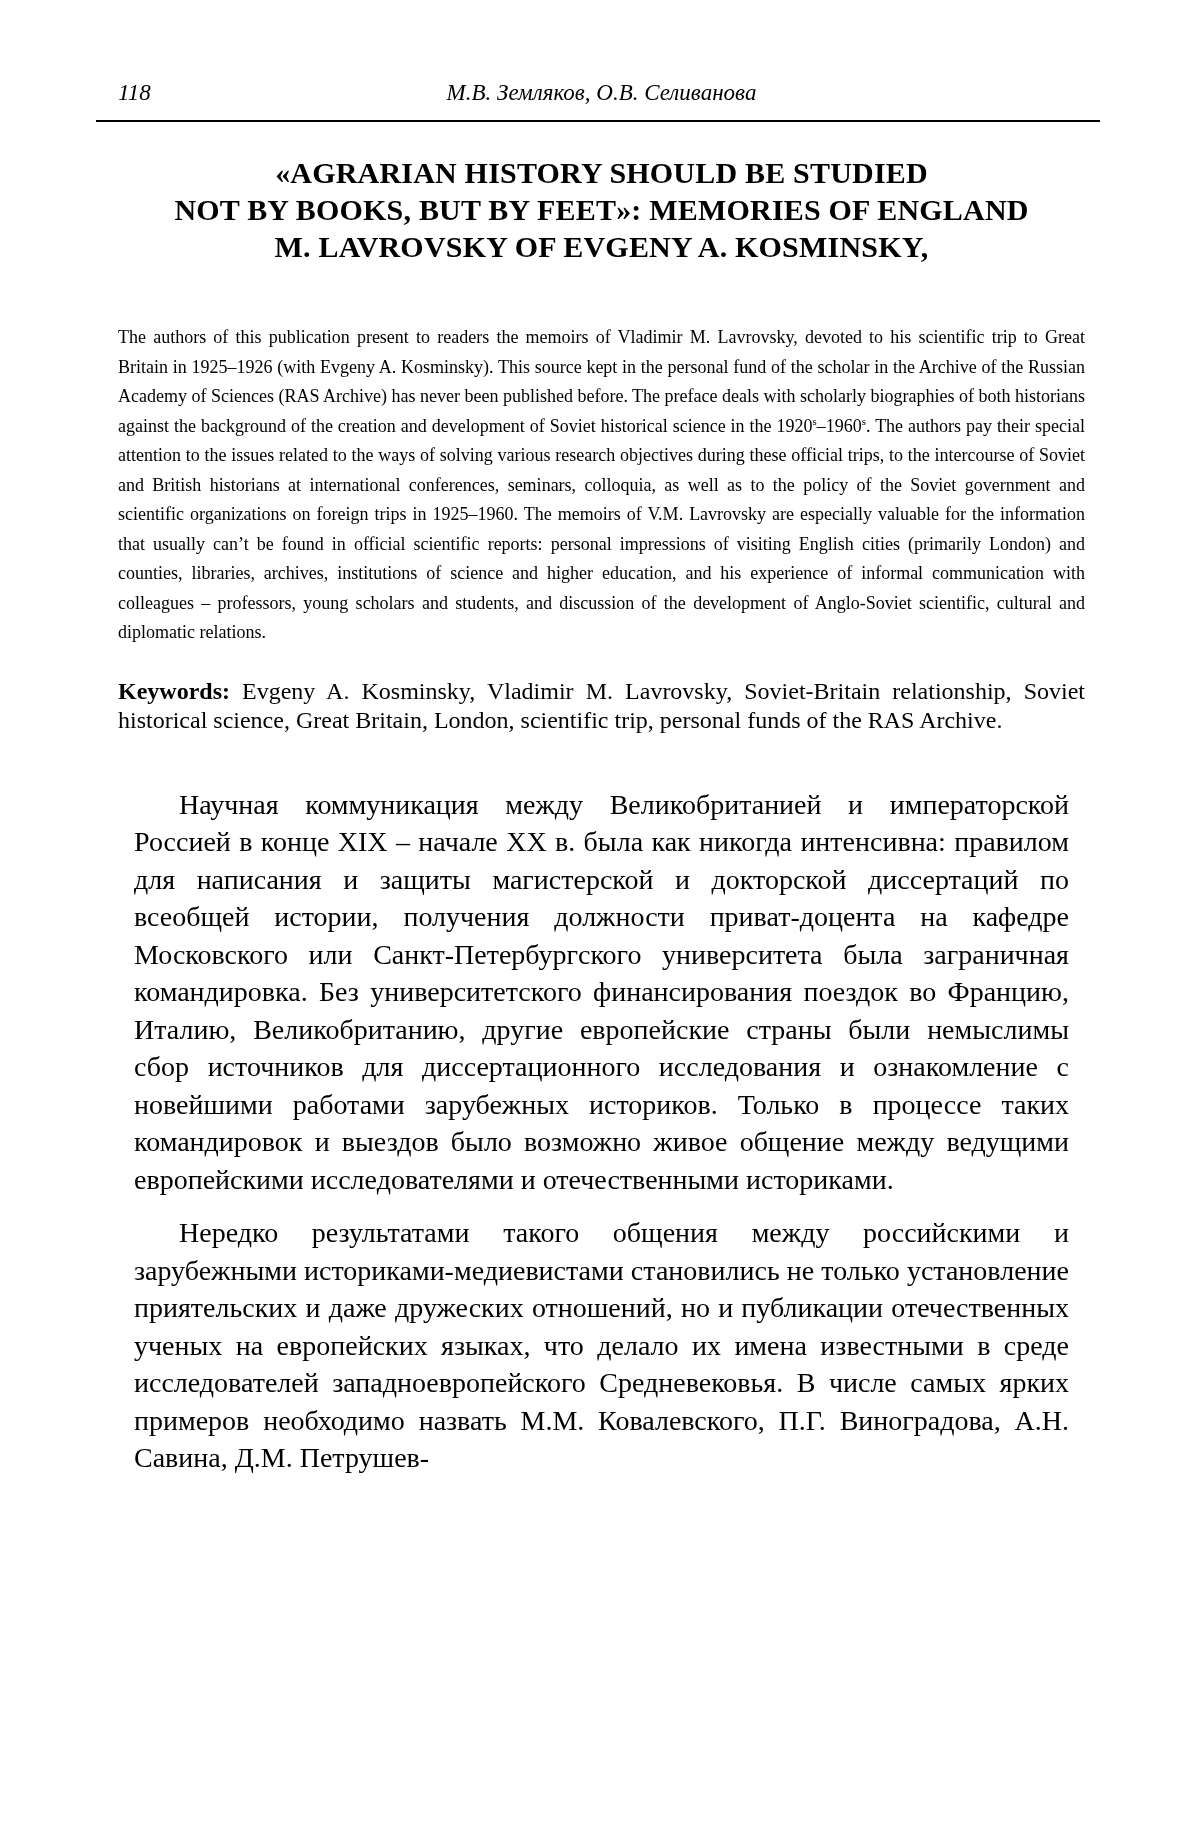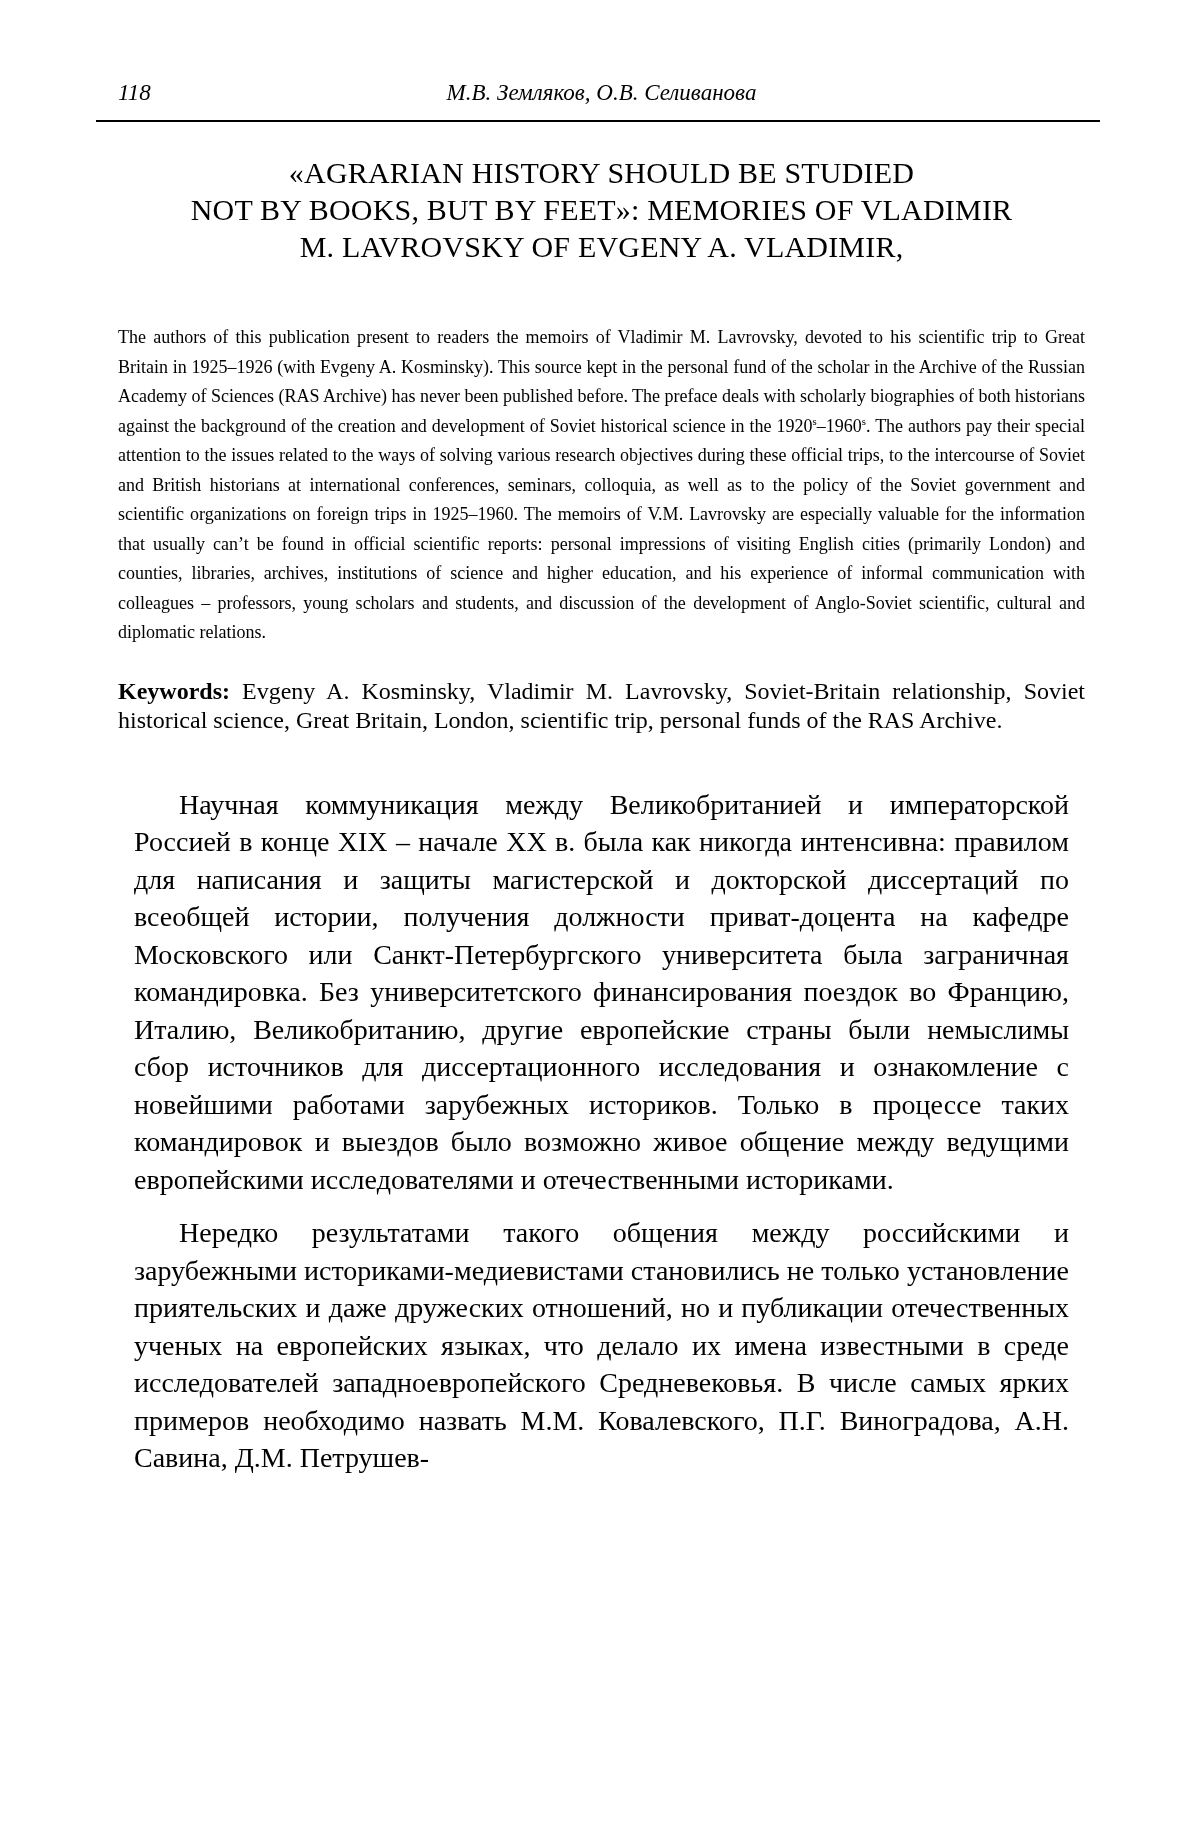--- a/index.html
+++ b/index.html
@@ -36,21 +36,21 @@
   .header-rule {
     border: none;
     border-top: 2px solid #000000;
     margin: 12px -15px 0 -22px;
   }
   .article-title {
     margin-top: 32px;
     text-align: center;
     font-size: 30px;
     line-height: 37px;
-    font-weight: normal;
+    font-weight: bold;
     letter-spacing: 0.2px;
   }
   .abstract {
     margin: 58px 0 0 0;
     font-size: 18px;
     line-height: 29.5px;
     text-align: justify;
   }
   .abstract sup {
     font-size: 60%;
@@ -84,22 +84,22 @@
 
   <div class="running-header">
     <span class="page-number">118</span>
     <div class="running-title">М.В. Земляков, О.В. Селиванова</div>
   </div>
 
   <hr class="header-rule">
 
   <div class="article-title">
     <div>«AGRARIAN HISTORY SHOULD BE STUDIED</div>
-    <div>NOT BY BOOKS, BUT BY FEET»: MEMORIES OF VLADIMIR</div>
-    <div>M. LAVROVSKY OF EVGENY A. VLADIMIR,</div>
+    <div>NOT BY BOOKS, BUT BY FEET»: MEMORIES OF ENGLAND</div>
+    <div>M. LAVROVSKY OF EVGENY A. KOSMINSKY,</div>
   </div>
 
   <p class="abstract"><span>The authors of this publication present to readers the memoirs of Vladimir M. Lavrovsky, devoted to his scientific trip to Great Britain in 1925–1926 (with Evgeny A. Kosminsky). This source kept in the personal fund of the scholar in the Archive of the Russian Academy of Sciences (RAS Archive) has never been published before. The preface deals with scholarly biographies of both historians against the background of the creation and development of Soviet historical science in the 1920</span><sup>s</sup><span>–1960</span><sup>s</sup><span>. The authors pay their special attention to the issues related to the ways of solving various research objectives during these official trips, to the intercourse of Soviet and British historians at international conferences, seminars, colloquia, as well as to the policy of the Soviet government and scientific organizations on foreign trips in 1925–1960. The memoirs of V.M. Lavrovsky are especially valuable for the information that usually can’t be found in official scientific reports: personal impressions of visiting English cities (primarily London) and counties, libraries, archives, institutions of science and higher education, and his experience of informal communication with colleagues – professors, young scholars and students, and discussion of the development of Anglo-Soviet scientific, cultural and diplomatic relations.</span></p>
 
   <p class="keywords"><span class="kw-label">Keywords:</span><span> Evgeny A. Kosminsky, Vladimir M. Lavrovsky, Soviet-Britain relationship, Soviet historical science, Great Britain, London, scientific trip, personal funds of the RAS Archive.</span></p>
 
   <div class="body-text">
     <p>Научная коммуникация между Великобританией и императорской Россией в конце XIX – начале XX в. была как никогда интенсивна: правилом для написания и защиты магистерской и докторской диссертаций по всеобщей истории, получения должности приват-доцента на кафедре Московского или Санкт-Петербургского университета была заграничная командировка. Без университетского финансирования поездок во Францию, Италию, Великобританию, другие европейские страны были немыслимы сбор источников для диссертационного исследования и ознакомление с новейшими работами зарубежных историков. Только в процессе таких командировок и выездов было возможно живое общение между ведущими европейскими исследователями и отечественными историками.</p>
     <p>Нередко результатами такого общения между российскими и зарубежными историками-медиевистами становились не только установление приятельских и даже дружеских отношений, но и публикации отечественных ученых на европейских языках, что делало их имена известными в среде исследователей западноевропейского Средневековья. В числе самых ярких примеров необходимо назвать М.М. Ковалевского, П.Г. Виноградова, А.Н. Савина, Д.М. Петрушев-</p>
   </div>

